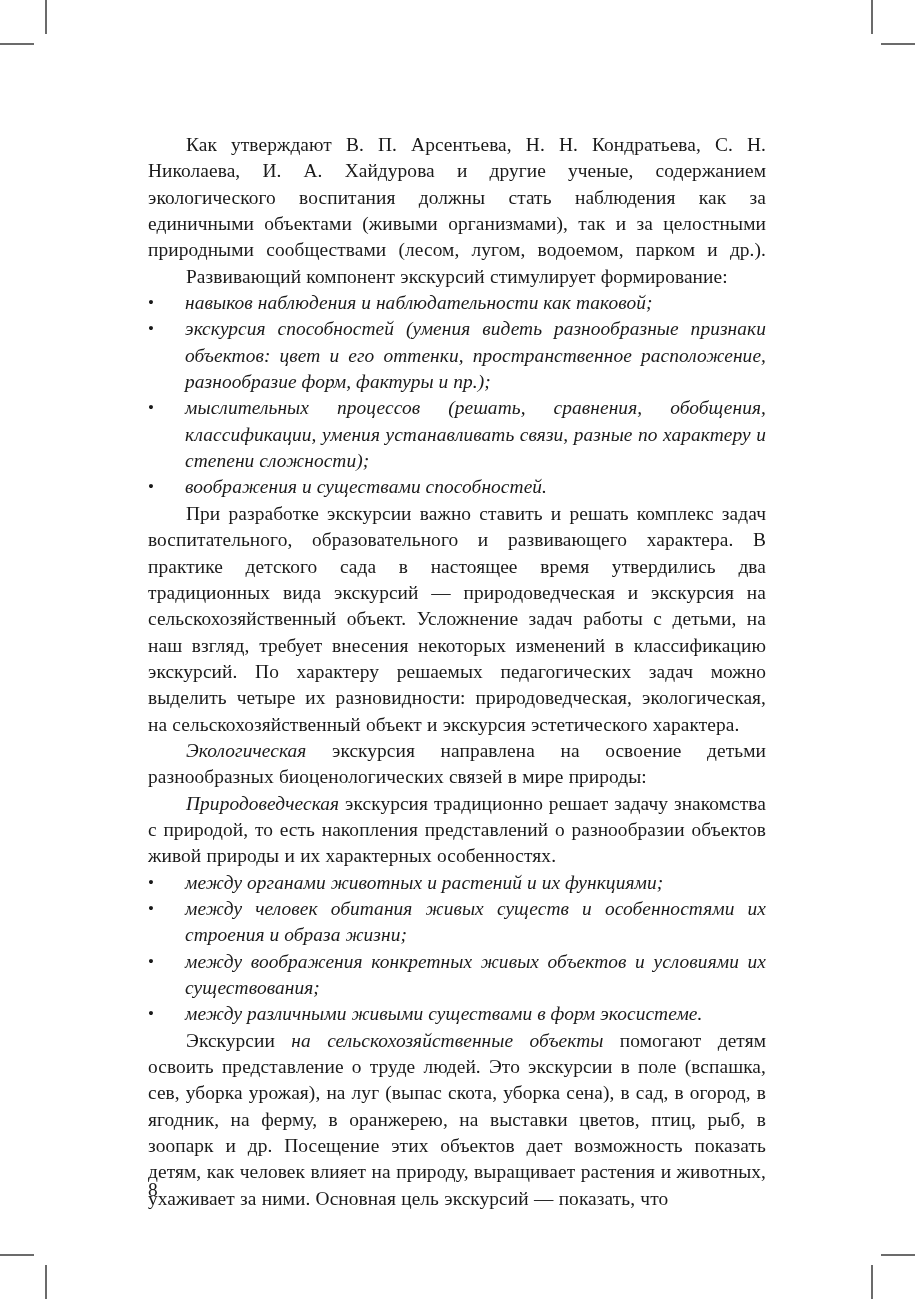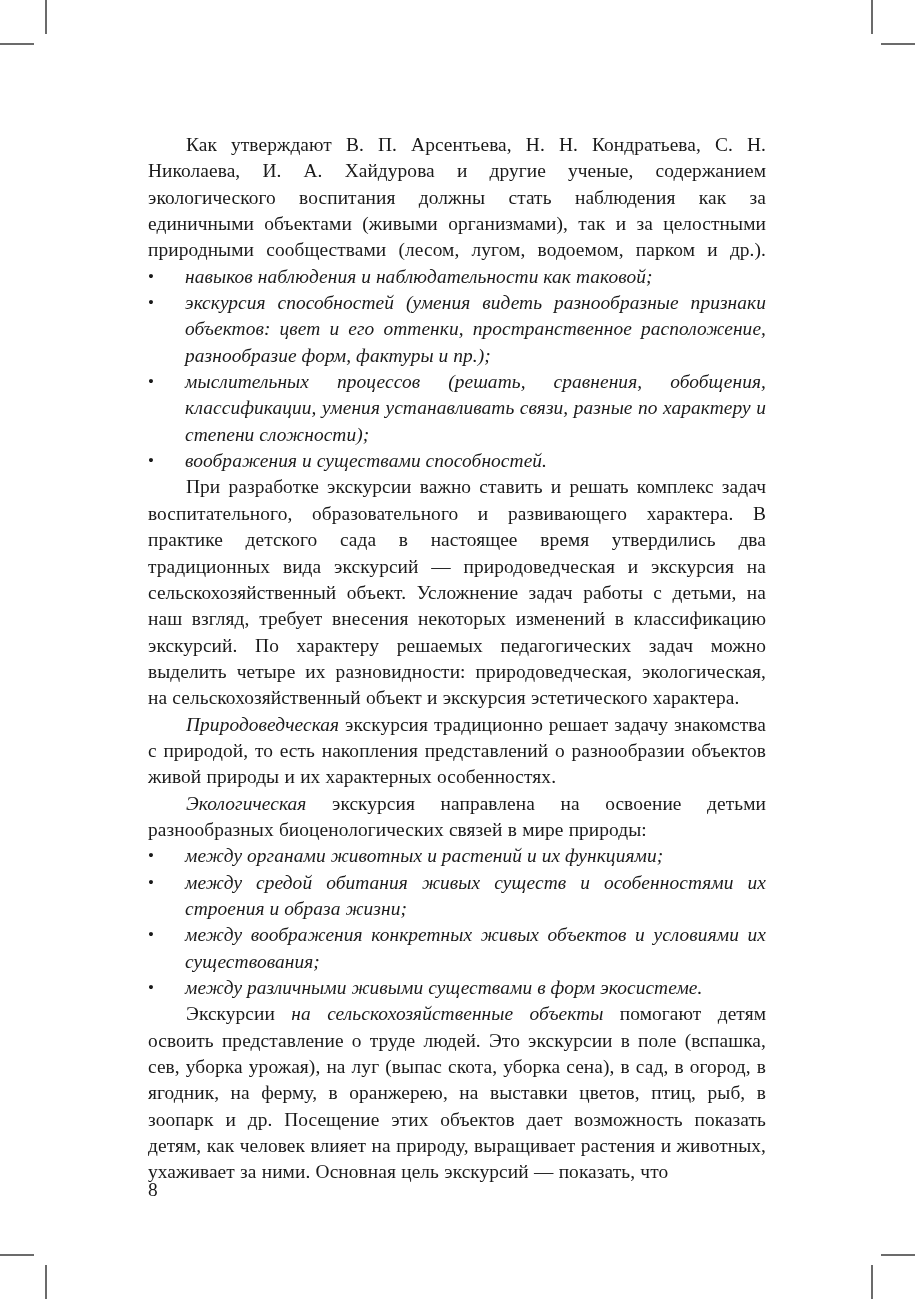--- a/index.html
+++ b/index.html
@@ -108,20 +108,21 @@
 <div class="crop-mark crop-h crop-tr-h"></div>
 <div class="crop-mark crop-v crop-bl-v"></div>
 <div class="crop-mark crop-h crop-bl-h"></div>
 <div class="crop-mark crop-v crop-br-v"></div>
 <div class="crop-mark crop-h crop-br-h"></div>
 
 <div class="text-block">
 
   <p class="para justify-all">Как утверждают В. П. Арсентьева, Н. Н. Кондратьева, С. Н. Николаева, И. А. Хайдурова и другие ученые, содержанием экологического воспитания должны стать наблюдения как за единичными объектами (живыми организмами), так и за целостными природными сообществами (лесом, лугом, водоемом, парком и др.).</p>
 
+  <p class="para">Развивающий компонент экскурсий стимулирует формирование:</p>
 
   <div class="bullet-item">
     <span class="bullet-glyph">•</span>
     <span class="bullet-text">навыков наблюдения и наблюдательности как таковой;</span>
   </div>
 
   <div class="bullet-item">
     <span class="bullet-glyph">•</span>
     <span class="bullet-text">экскурсия способностей (умения видеть разнообразные признаки объектов: цвет и его оттенки, пространственное расположение, разнообразие форм, фактуры и пр.);</span>
   </div>
@@ -131,32 +132,32 @@
     <span class="bullet-text">мыслительных процессов (решать, сравнения, обобщения, классификации, умения устанавливать связи, разные по характеру и степени сложности);</span>
   </div>
 
   <div class="bullet-item">
     <span class="bullet-glyph">•</span>
     <span class="bullet-text">воображения и существами способностей.</span>
   </div>
 
   <p class="para">При разработке экскурсии важно ставить и решать комплекс задач воспитательного, образовательного и развивающего характера. В практике детского сада в настоящее время утвердились два традиционных вида экскурсий — природоведческая и экскурсия на сельскохозяйственный объект. Усложнение задач работы с детьми, на наш взгляд, требует внесения некоторых изменений в классификацию экскурсий. По характеру решаемых педагогических задач можно выделить четыре их разновидности: природоведческая, экологическая, на сельскохозяйственный объект и экскурсия эстетического характера.</p>
 
+  <p class="para"><em class="it">Экологическая</em><span> экскурсия направлена на освоение детьми разнообразных биоценологических связей в мире природы:</span></p>
+
   <p class="para"><em class="it">Природоведческая</em><span> экскурсия традиционно решает задачу знакомства с природой, то есть накопления представлений о разнообразии объектов живой природы и их характерных особенностях.</span></p>
-
-  <p class="para"><em class="it">Экологическая</em><span> экскурсия направлена на освоение детьми разнообразных биоценологических связей в мире природы:</span></p>
 
   <div class="bullet-item">
     <span class="bullet-glyph">•</span>
     <span class="bullet-text">между органами животных и растений и их функциями;</span>
   </div>
 
   <div class="bullet-item">
     <span class="bullet-glyph">•</span>
-    <span class="bullet-text">между средой обитания живых существ и особенностями их строения и образа жизни;</span>
+    <span class="bullet-text">между человек обитания живых существ и особенностями их строения и образа жизни;</span>
   </div>
 
   <div class="bullet-item">
     <span class="bullet-glyph">•</span>
     <span class="bullet-text">между воображения конкретных живых объектов и условиями их существования;</span>
   </div>
 
   <div class="bullet-item">
     <span class="bullet-glyph">•</span>
     <span class="bullet-text">между различными живыми существами в форм экосистеме.</span>

